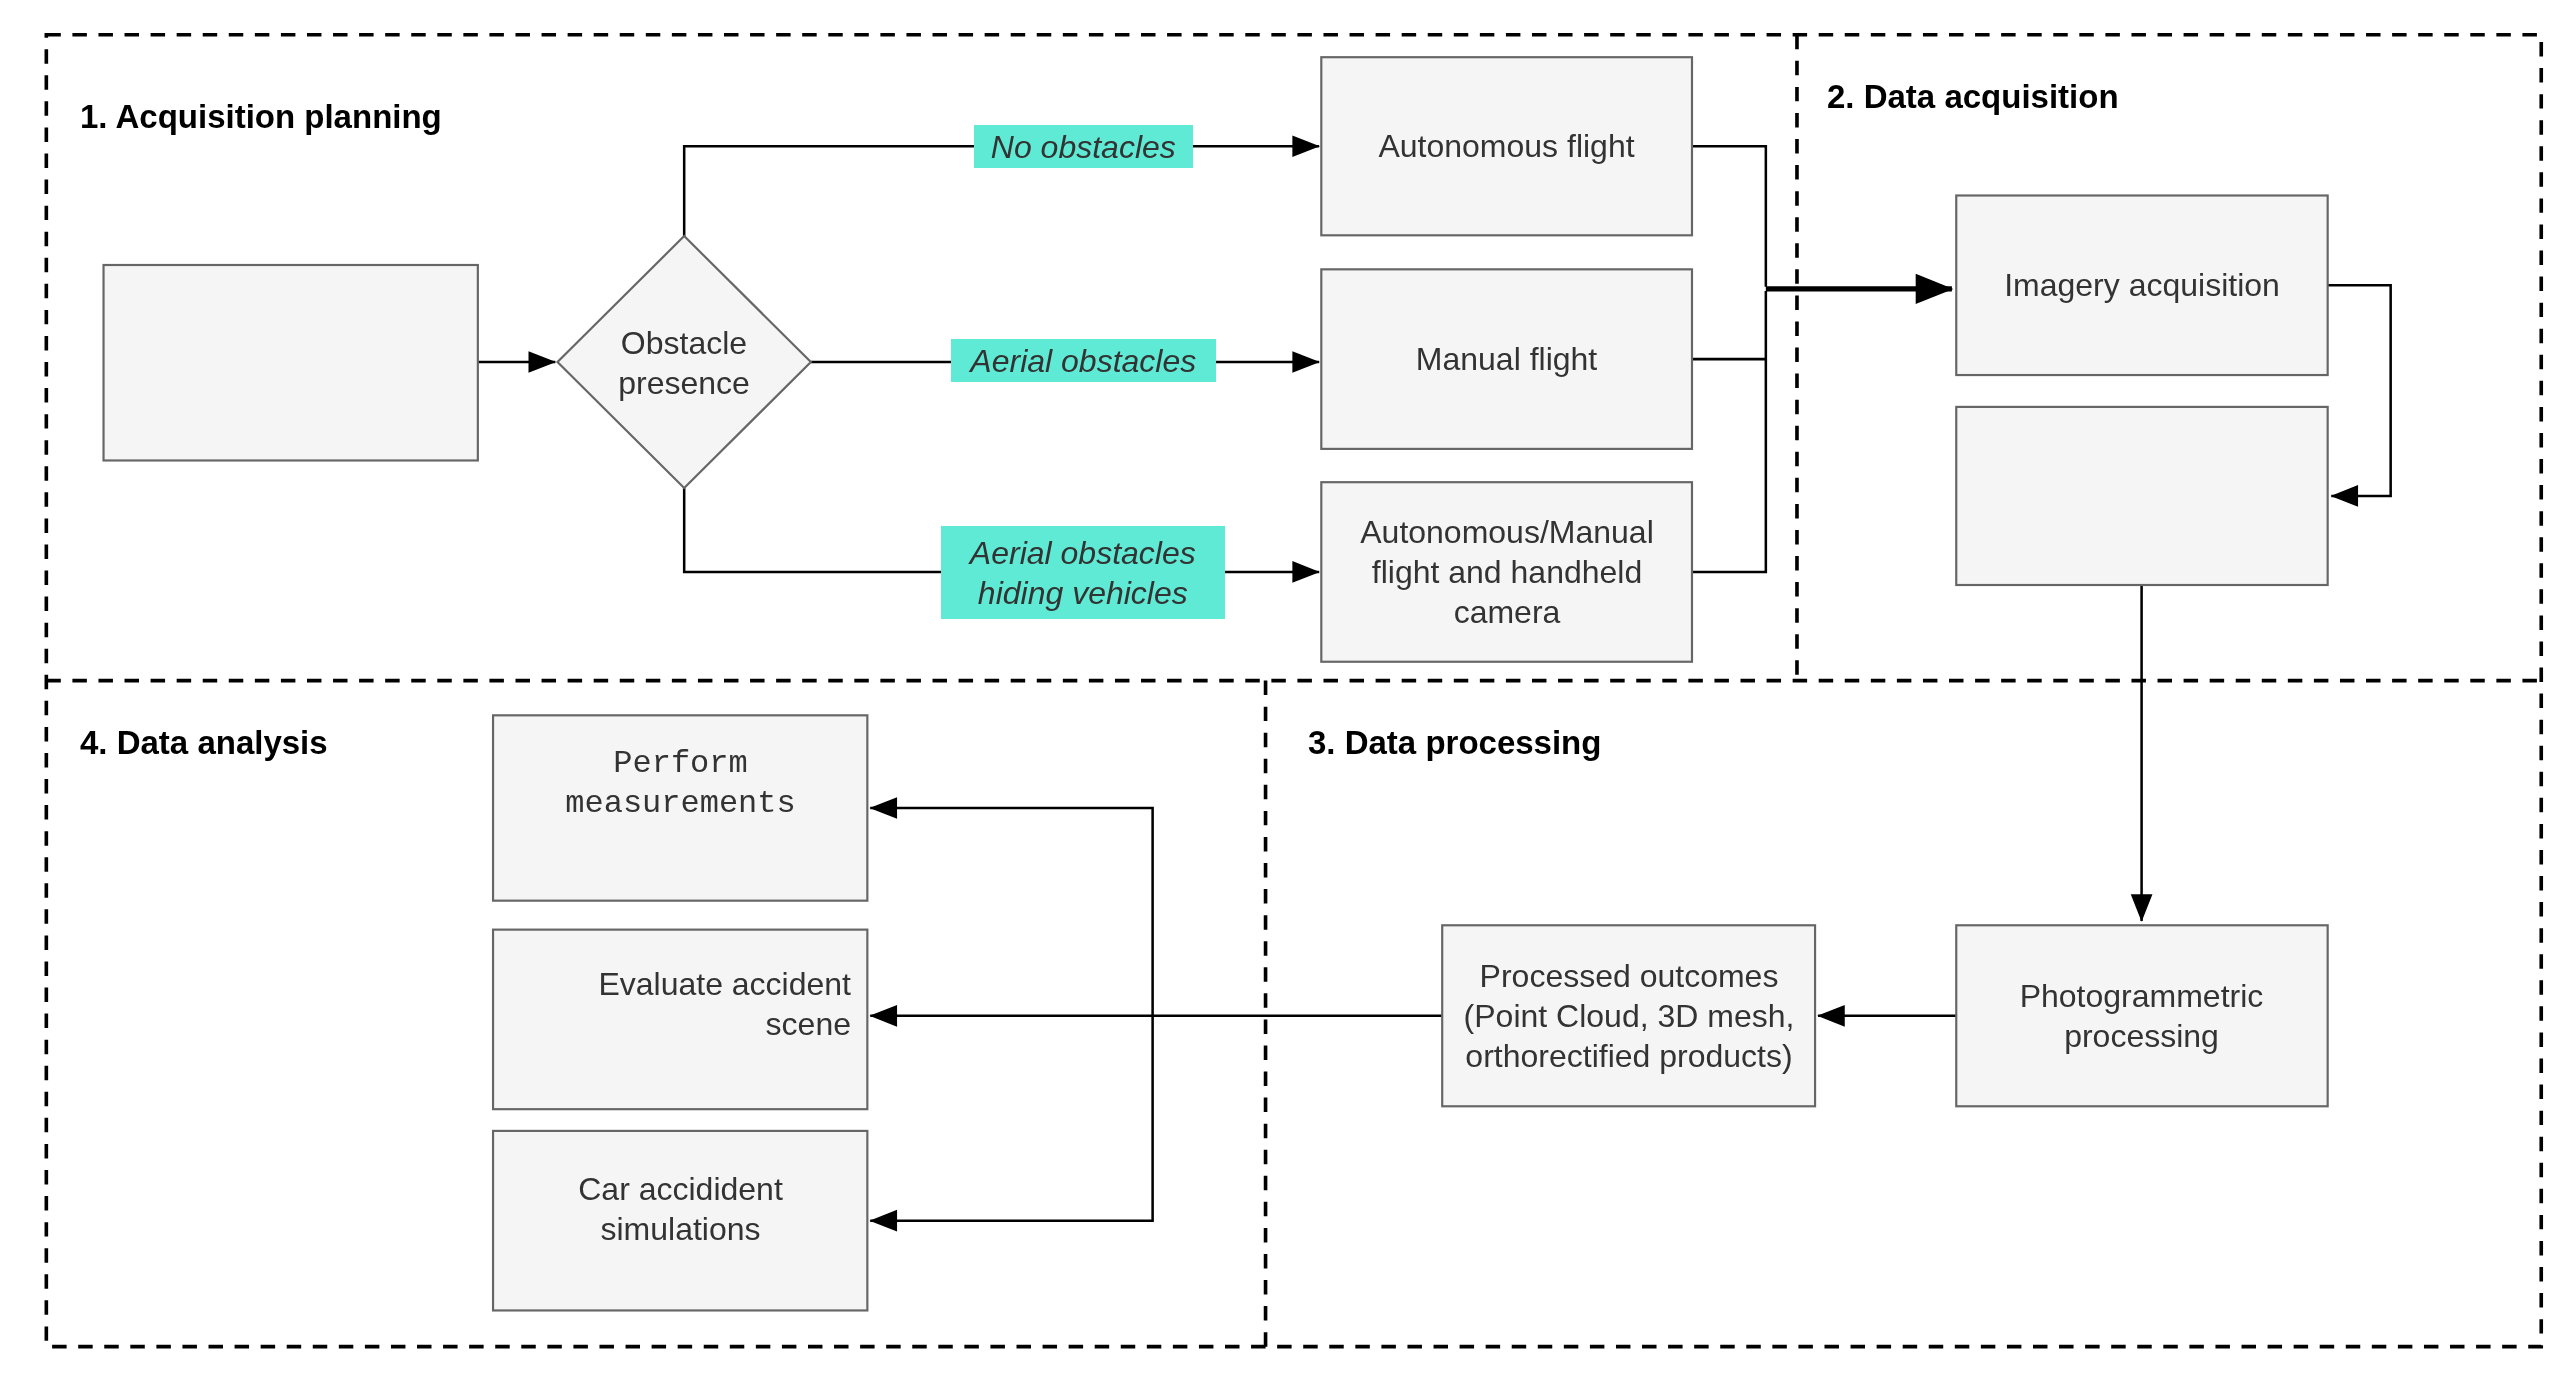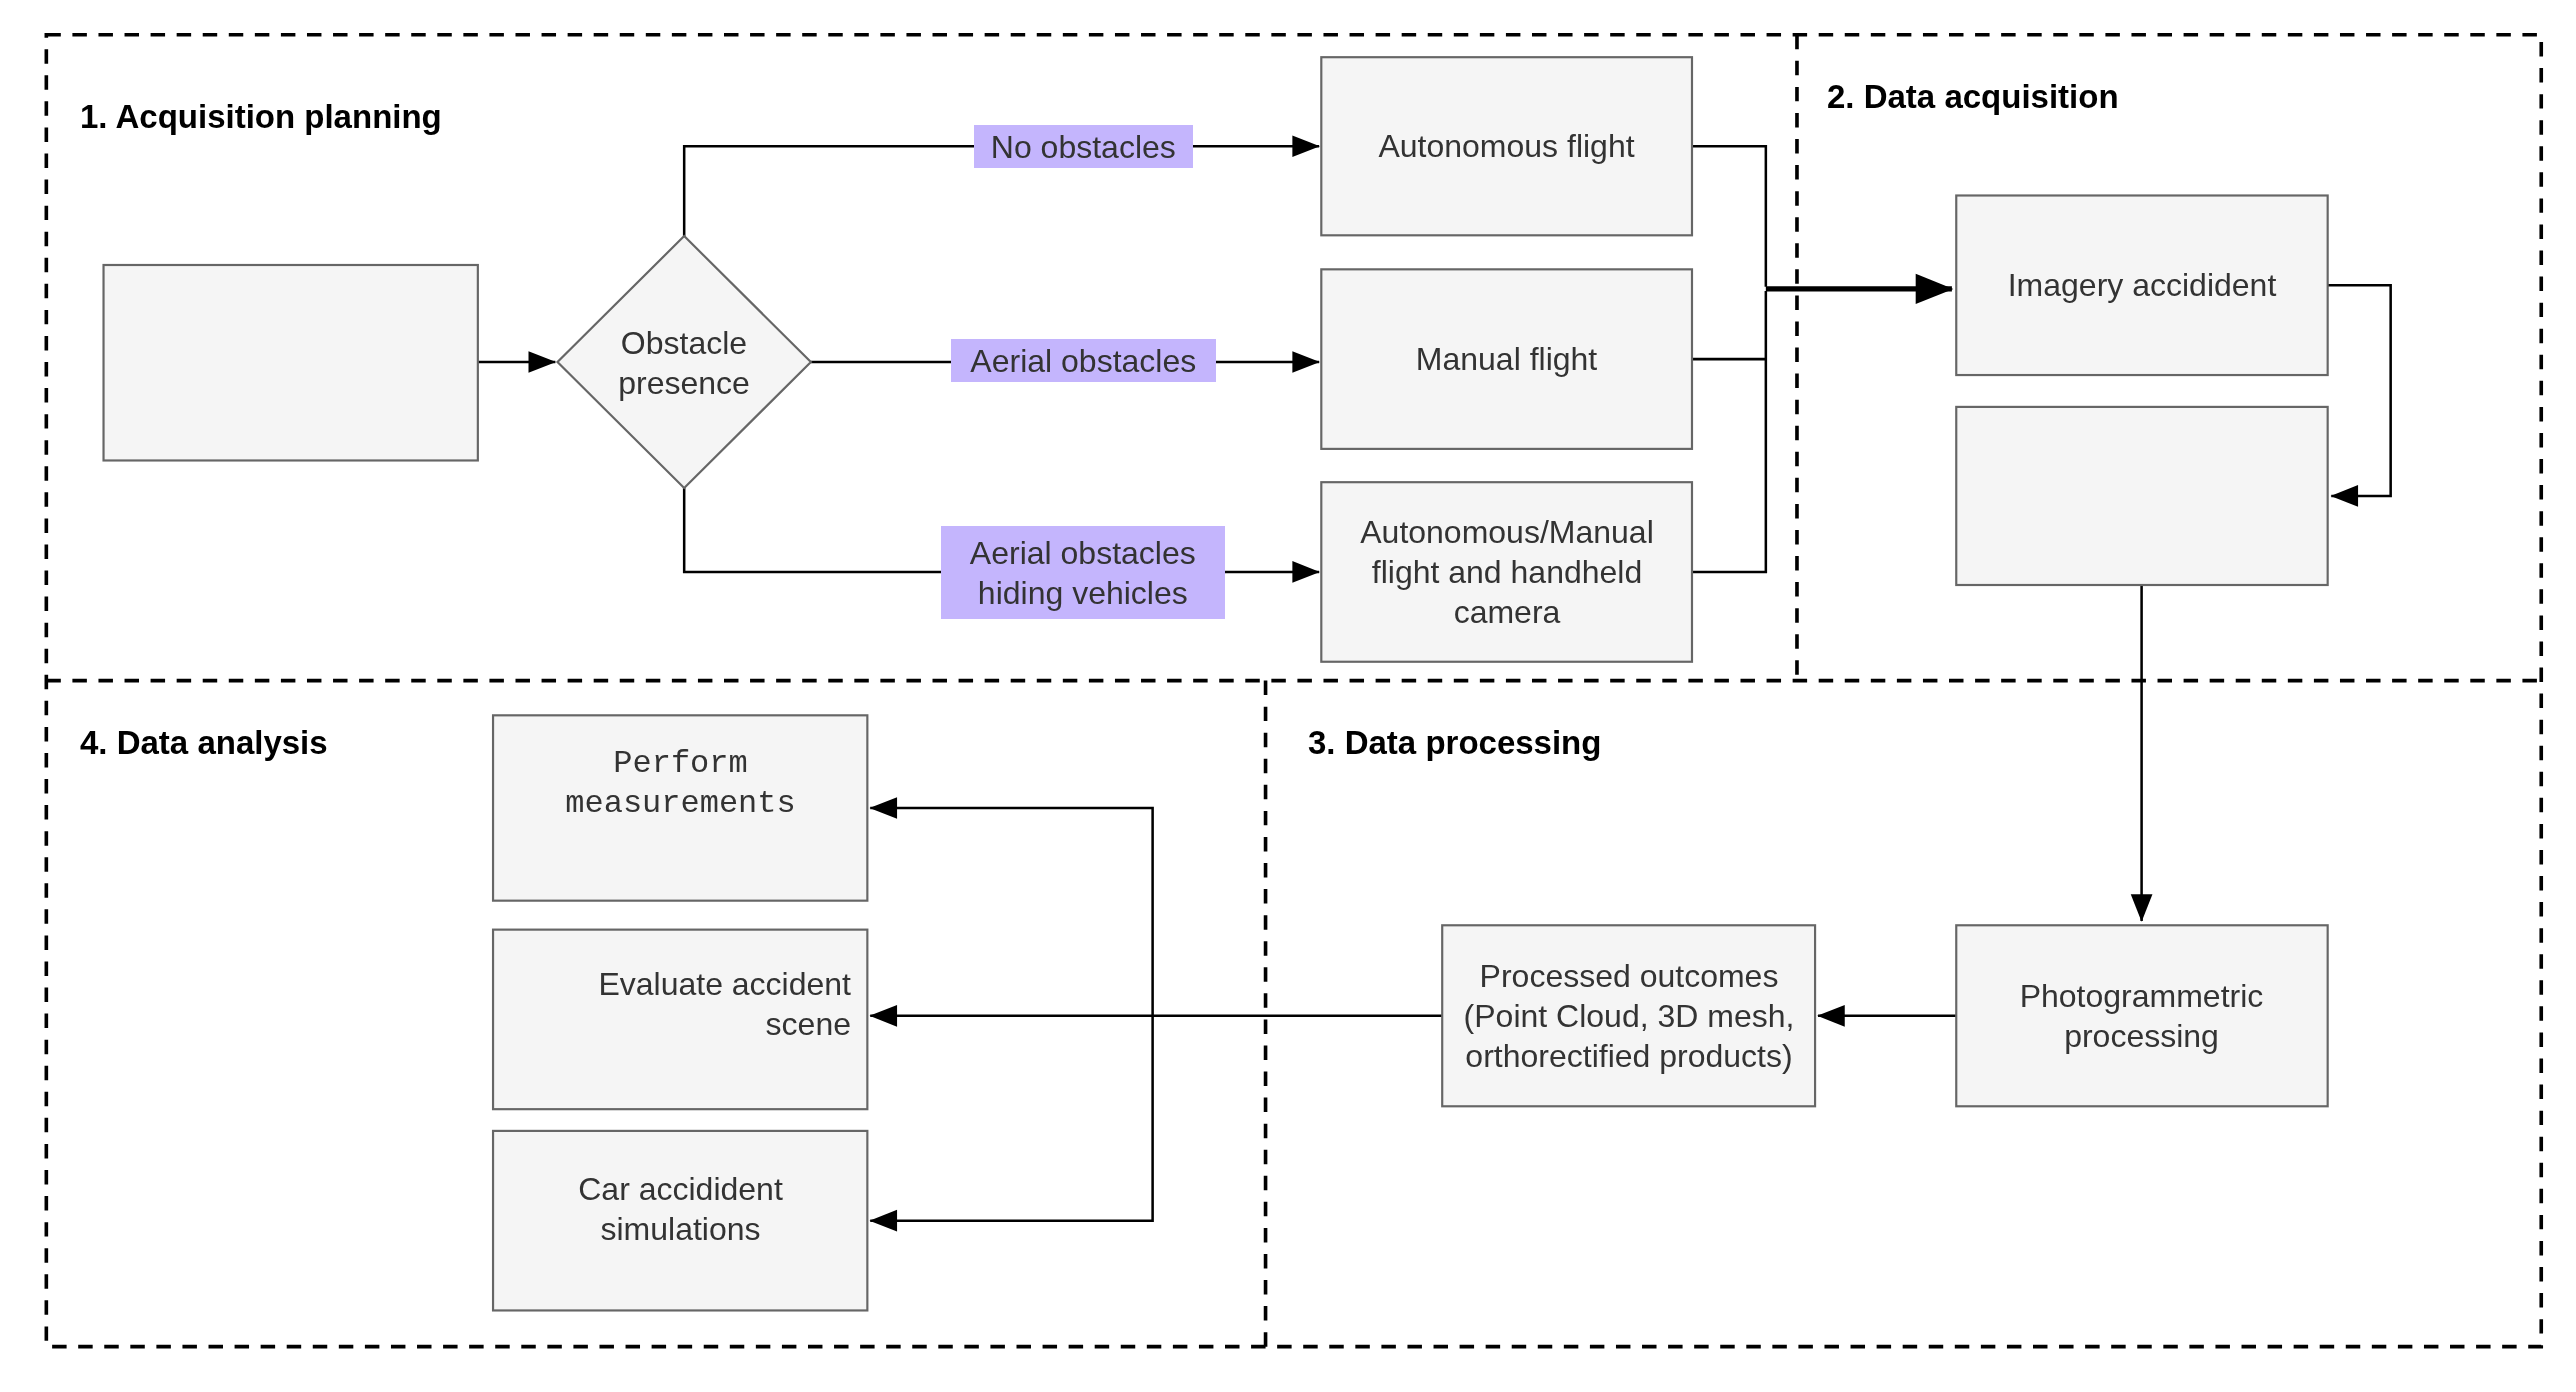--- a/index.html
+++ b/index.html
@@ -39,22 +39,23 @@
     position: absolute;
     display: flex;
     align-items: center;
     justify-content: center;
     text-align: center;
     color: #333333;
     font-size: 32px;
     line-height: 1.25;
   }
   .edge-label {
-    background: #c4b5fd;
+    background: #5eead4;
     padding: 0 4.3px;
+    font-style: italic;
   }
   .frame-label {
     position: absolute;
     color: #000000;
     font-size: 33px;
     font-weight: bold;
     white-space: nowrap;
     line-height: 1.2;
   }
 </style>
@@ -115,21 +116,21 @@
 
   <div class="frame-label" style="left:80px; top:61px;margin-top:36px;">1. Acquisition planning</div>
   <div class="frame-label" style="left:1827px; top:77px;">2. Data acquisition</div>
   <div class="frame-label" style="left:1308px; top:723px;">3. Data processing</div>
   <div class="frame-label" style="left:80px; top:723px;">4. Data analysis</div>
 
   <div class="txt" style="left:568px; top:290px; width:232px; height:145px;">Obstacle presence</div>
   <div class="txt" style="left:1327px; top:57px; width:359px; height:178px;">Autonomous flight</div>
   <div class="txt" style="left:1327px; top:269px; width:359px; height:180px;">Manual flight</div>
   <div class="txt" style="left:1336px; top:482px; width:342px; height:180px;">Autonomous/Manual flight and handheld camera</div>
-  <div class="txt" style="left:1962px; top:195px; width:360px; height:180px;">Imagery accidident</div>
+  <div class="txt" style="left:1962px; top:195px; width:360px; height:180px;">Imagery acquisition</div>
   <div class="txt" style="left:1974px; top:925px; width:335px; height:181px;">Photogrammetric processing</div>
   <div class="txt" style="left:1444px; top:925px; width:370px; height:181px;">Processed outcomes (Point Cloud, 3D mesh, orthorectified products)</div>
   <div class="txt" style="left:499px; top:715px; width:363px; height:137px;font-family:Liberation Mono, monospace;">Perform measurements</div>
   <div class="txt" style="left:510px; top:930px; width:341px; height:148px;text-align:right;">Evaluate accident scene</div>
   <div class="txt" style="left:510px; top:1131px; width:341px; height:156px;">Car accidident simulations</div>
 
   <div class="txt edge-label" style="left:974px; top:125px; width:210px; height:43px;">No obstacles</div>
   <div class="txt edge-label" style="left:951px; top:339px; width:256px; height:43px;">Aerial obstacles</div>
   <div class="txt edge-label" style="left:941px; top:526px; width:275px; height:93px;">Aerial obstacles hiding vehicles</div>
 

